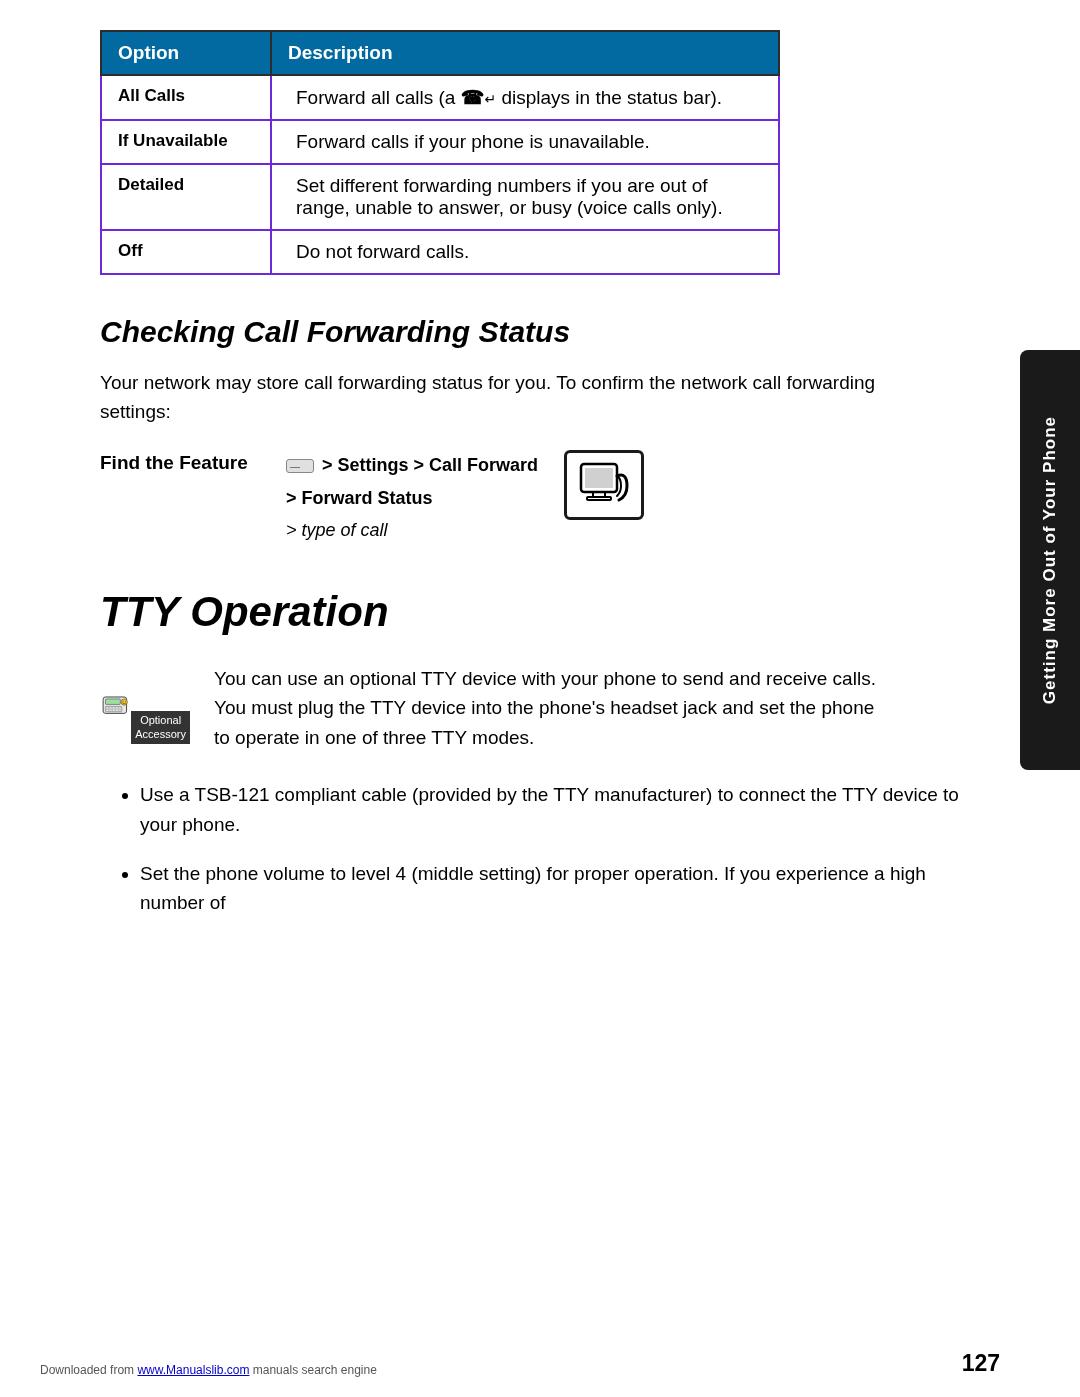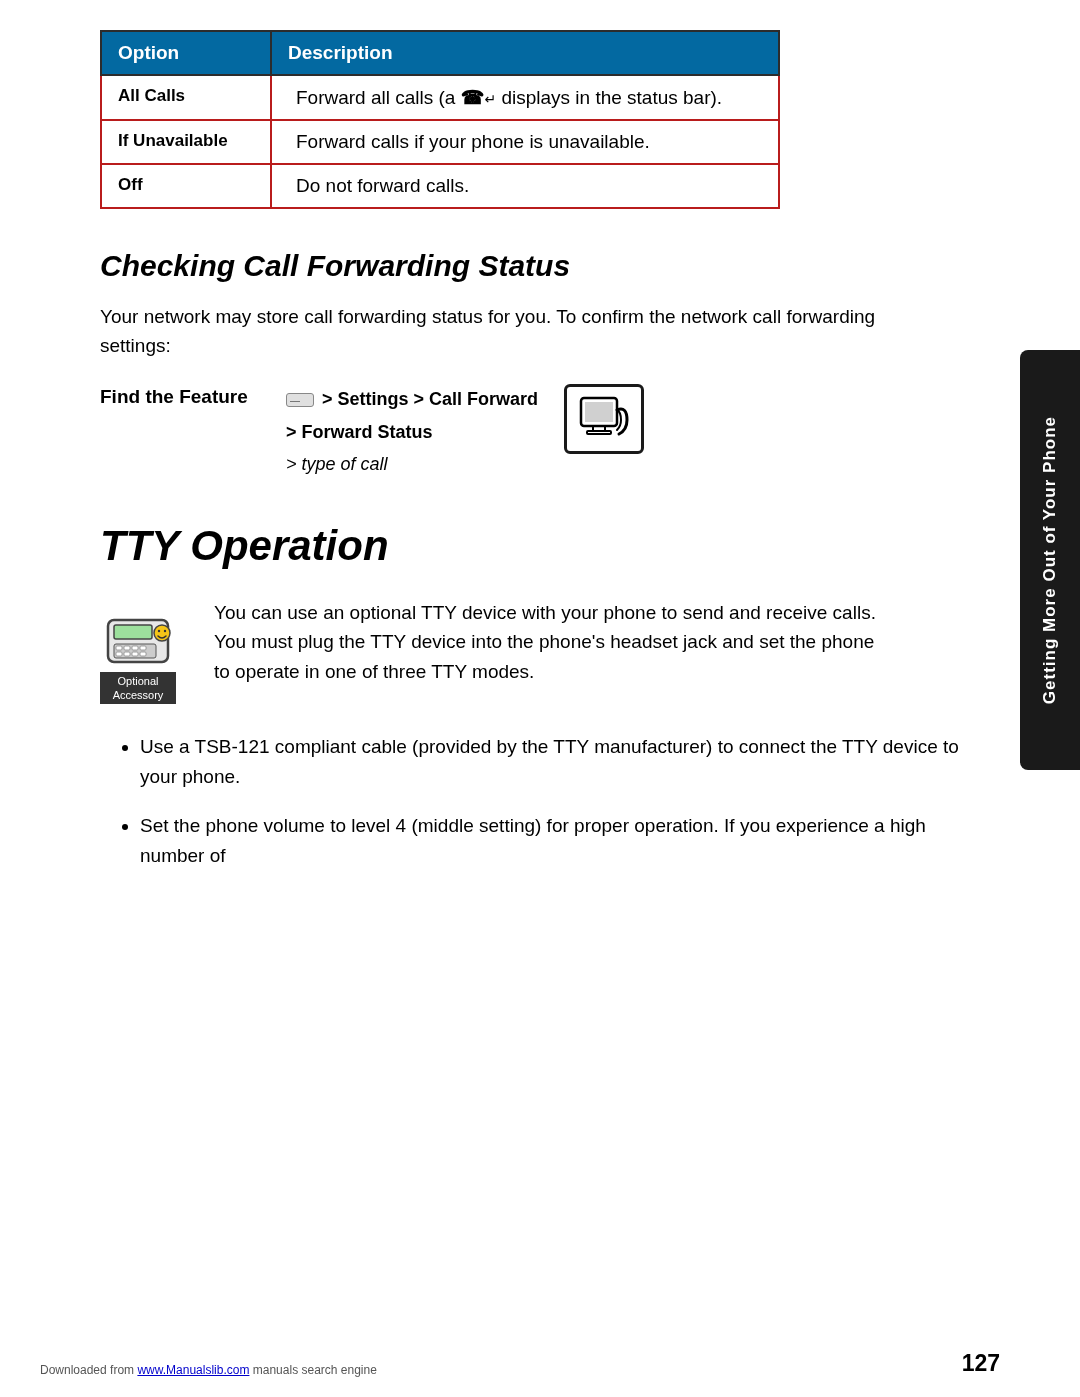--- a/index.html
+++ b/index.html
@@ -31,21 +31,21 @@
     .options-table th {
       background: #0369a1;
       color: #ffffff;
       font-weight: bold;
       font-size: 19px;
       padding: 10px 16px;
       text-align: left;
       border: 2px solid #2c2c2c;
     }
     .options-table td {
-      border: 2px solid #b91c1c;
+      border: 2px solid #6d28d9;
       padding: 10px 16px;
       vertical-align: top;
       font-size: 18px;
     }
     .options-table .option-col {
       font-weight: bold;
       font-size: 17px;
       width: 170px;
     }
     .options-table .desc-col {
@@ -118,22 +118,22 @@
       align-items: flex-start;
       margin-left: 40px;
       margin-bottom: 28px;
       gap: 24px;
       max-width: 780px;
     }
     .tty-icon-box {
       flex-shrink: 0;
       width: 90px;
       display: flex;
-      flex-direction: column;
-      align-items: flex-start;
+      flex-direction: row;
+      align-items: flex-end;
     }
     .optional-badge {
       background: #333;
       color: #fff;
       font-size: 11px;
       text-align: center;
       padding: 2px 4px;
       margin-top: -6px;
       width: 76px;
       line-height: 1.3;
@@ -249,20 +249,24 @@
     <tbody>
       <tr>
         <td class="option-col">All Calls</td>
         <td class="desc-col">
           Forward all calls (a <strong>☎</strong><span style="font-size:14px;">↵</span> displays in the status bar).
         </td>
       </tr>
       <tr>
         <td class="option-col">If Unavailable</td>
         <td class="desc-col">Forward calls if your phone is unavailable.</td>
+      </tr>
+      <tr>
+        <td class="option-col">Detailed</td>
+        <td class="desc-col">Set different forwarding numbers if you are out of range, unable to answer, or busy (voice calls only).</td>
       </tr>
       <tr>
         <td class="option-col">Off</td>
         <td class="desc-col">Do not forward calls.</td>
       </tr>
     </tbody>
   </table>
 
   <h2 class="section-heading">Checking Call Forwarding Status</h2>
 

